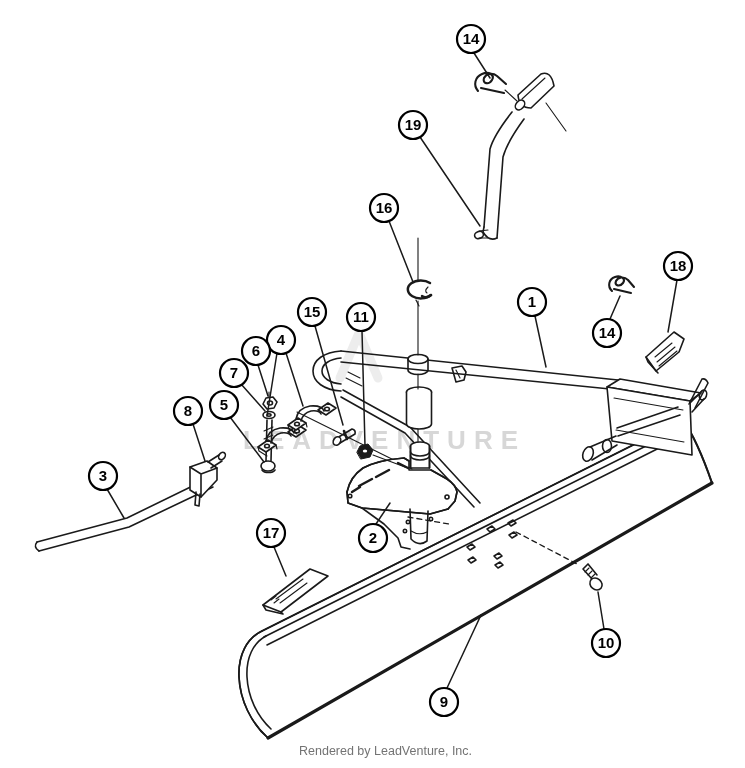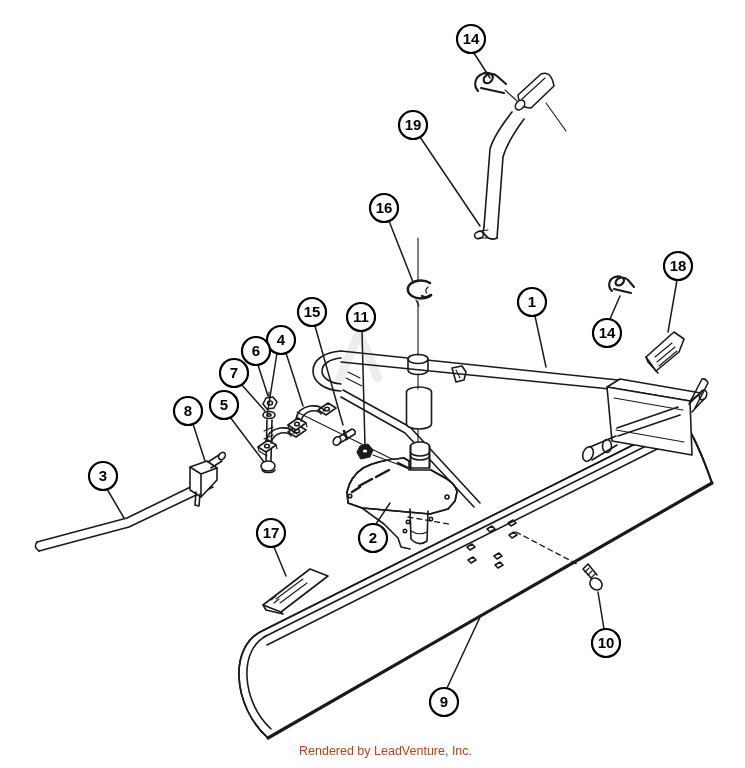--- a/index.html
+++ b/index.html
@@ -1,21 +1,21 @@
 <!DOCTYPE html>
 <html><head>
 <meta charset="utf-8">
 <style>
   html,body{margin:0;padding:0;background:#fff;}
   .canvas{position:relative;width:745px;height:768px;background:#fff;overflow:hidden;
           font-family:"Liberation Sans",sans-serif;}
   .watermark{position:absolute;left:243px;top:425px;font-weight:bold;font-size:26px;
              letter-spacing:8px;color:#d7d7d7;z-index:0;white-space:nowrap;
              font-family:"Liberation Sans",sans-serif;}
-  .footer{position:absolute;left:299px;top:744px;font-size:12.5px;color:#c2410c;z-index:2;
+  .footer{position:absolute;left:299px;top:744px;font-size:12.5px;color:#737373;z-index:2;
           font-family:"Liberation Sans",sans-serif;}
   svg.diagram{position:absolute;left:0;top:0;z-index:1;}
   svg.diagram path,svg.diagram line,svg.diagram ellipse,svg.diagram circle,svg.diagram polyline
      {stroke:#1a1a1a;fill:none;stroke-width:1.6;stroke-linecap:round;stroke-linejoin:round;}
   svg.diagram .bold{stroke-width:3.2;}
   svg.diagram .med{stroke-width:2.1;}
   svg.diagram .thin{stroke-width:1.1;}
   svg.diagram .thick{stroke-width:2.5;}
   svg.diagram .dashed{stroke-dasharray:5 4;stroke-width:1.3;}
   svg.diagram .wfill{fill:#ffffff;}
@@ -24,20 +24,21 @@
   svg.diagram g.callout circle{fill:#fff;stroke:#000;stroke-width:2.2;}
   svg.diagram g.callout text{fill:#000;stroke:none;font:bold 15px "Liberation Sans",sans-serif;
       text-anchor:middle;}
   svg.diagram line.leader{stroke:#1a1a1a;stroke-width:1.5;}
 </style>
 </head>
 <body>
 
 <div class="canvas">
 
+  <div class="watermark" style="color: rgb(215, 215, 215);">LEADVENTURE</div>
 
   <svg class="diagram" width="745" height="768" viewBox="0 0 745 768">
 
     <g>
       <path class="faint" d="M340,378 L359,333 L378,378"></path>
     </g>
 
     <g>
       <path class="wfill" d="M262,631 L683,420 C695,437 703,457 712,483 L268,738 C251,723 240,700 239,677 C238,655 247,638 262,631 Z"></path>
       <path class="bold" d="M268,738 L712,483"></path>

